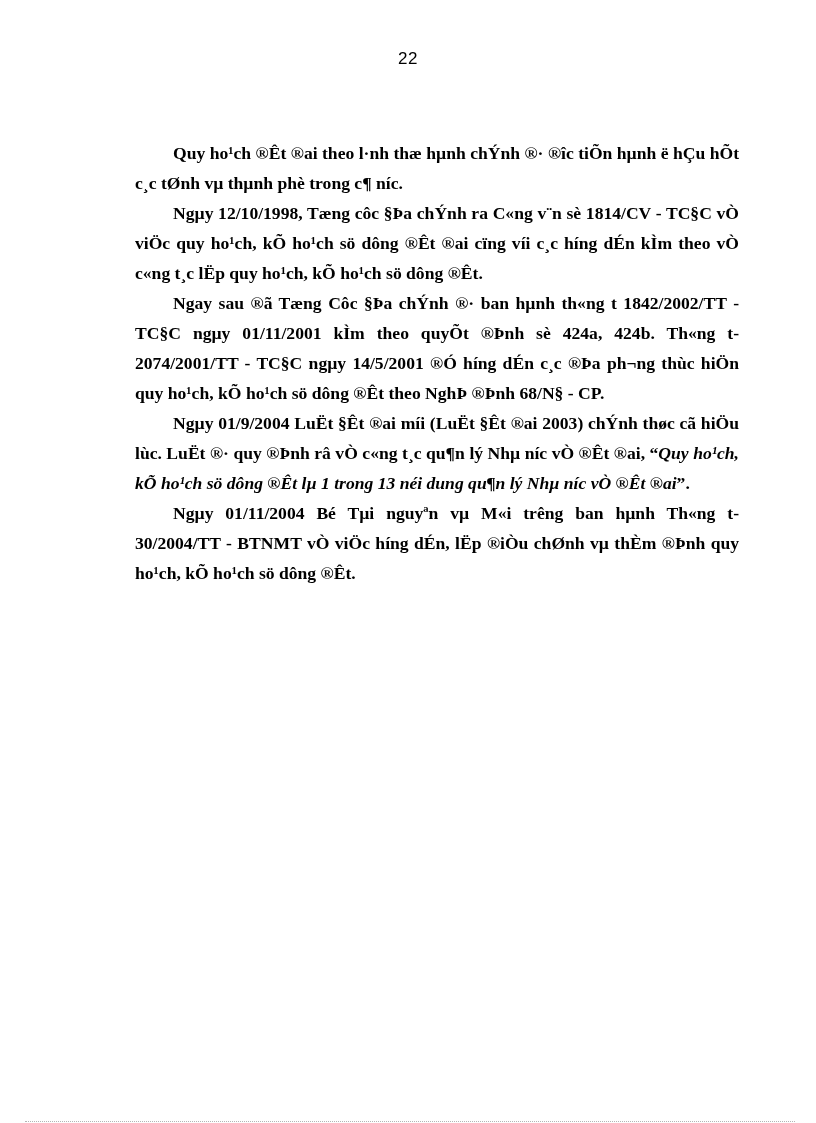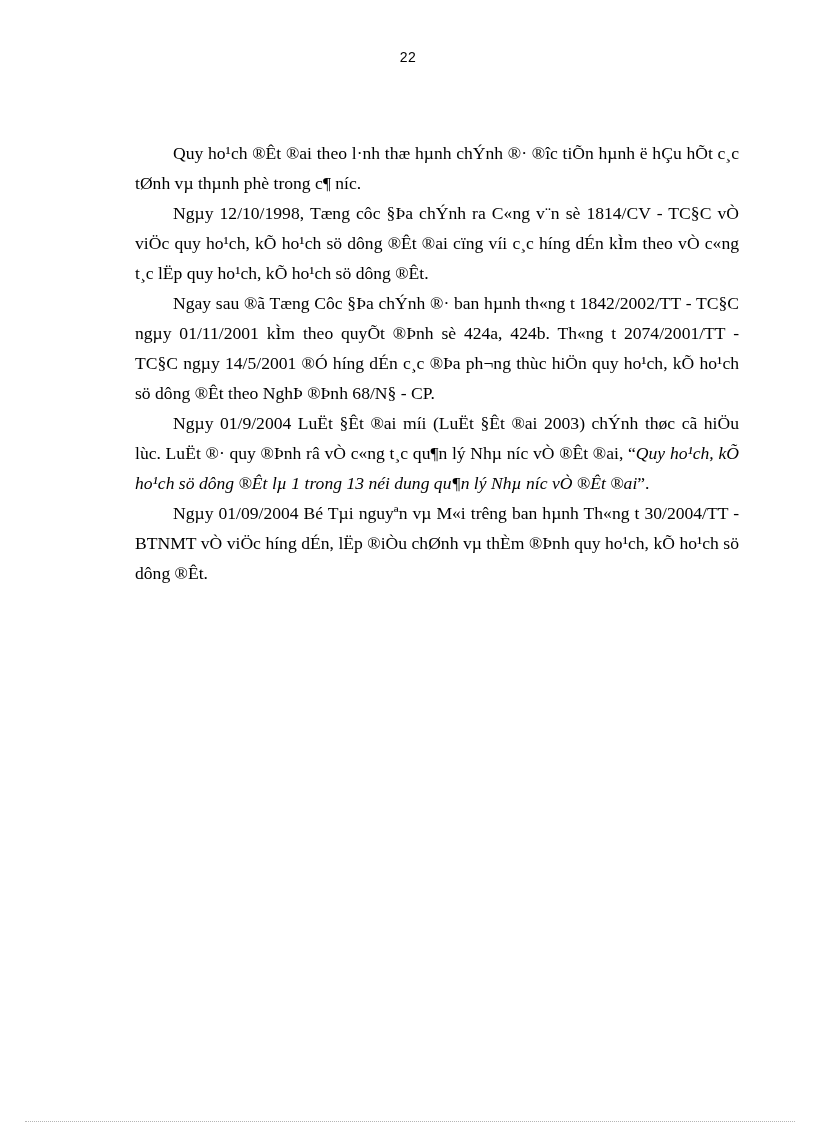--- a/index.html
+++ b/index.html
@@ -15,35 +15,36 @@
       font-family: "Liberation Serif", "DejaVu Serif", serif;
       color: #000000;
     }
     .page-number {
       position: absolute;
       top: 49px;
       left: 0;
       width: 816px;
       text-align: center;
       font-family: "Liberation Sans", "DejaVu Sans", sans-serif;
-      font-size: 14px;
+      font-size: 17px;
       letter-spacing: 0.5px;
     }
     .body-text {
       position: absolute;
       top: 138px;
       left: 135px;
       width: 604px;
       font-size: 17.6px;
       line-height: 30px;
       text-align: justify;
     }
     .para {
       margin: 0;
       text-indent: 38px;
+      font-weight: bold;
     }
     .para .it {
       font-style: italic;
       font-family: "Liberation Serif", "DejaVu Serif", serif;
     }
     .dotted-footer {
       position: absolute;
       left: 25px;
       width: 770px;
       top: 1121px;
@@ -54,16 +55,16 @@
 </head>
 <body>
 
 <div class="page-number">22</div>
 
 <div class="body-text">
   <p class="para">Quy ho¹ch ®Êt ®ai theo l·nh thæ hµnh chÝnh ®· ®îc  tiÕn hµnh ë hÇu hÕt c¸c tØnh vµ thµnh phè trong c¶ n­íc.</p>
   <p class="para">Ngµy 12/10/1998, Tæng côc §Þa chÝnh ra C«ng v¨n sè 1814/CV - TC§C vÒ viÖc quy ho¹ch, kÕ ho¹ch sö dông ®Êt ®ai cïng víi c¸c h­íng  dÉn kÌm theo vÒ c«ng t¸c lËp quy ho¹ch, kÕ ho¹ch sö dông ®Êt.</p>
   <p class="para">Ngay sau ®ã Tæng Côc §Þa chÝnh ®· ban hµnh th«ng t­  1842/2002/TT - TC§C ngµy 01/11/2001  kÌm theo quyÕt ®Þnh sè 424a, 424b. Th«ng t­ 2074/2001/TT  - TC§C ngµy 14/5/2001  ®Ó h­íng  dÉn c¸c ®Þa ph­¬ng  thùc hiÖn quy ho¹ch, kÕ ho¹ch sö dông ®Êt theo NghÞ ®Þnh 68/N§ - CP.</p>
   <p class="para"><span>Ngµy 01/9/2004  LuËt §Êt ®ai míi (LuËt §Êt ®ai 2003) chÝnh thøc cã hiÖu lùc. LuËt ®· quy ®Þnh râ vÒ c«ng t¸c qu¶n lý Nhµ n­íc  vÒ ®Êt ®ai, “</span><span class="it">Quy ho¹ch, kÕ ho¹ch sö dông ®Êt lµ 1 trong 13 néi dung qu¶n lý Nhµ n­íc vÒ ®Êt ®ai</span><span>”.</span></p>
-  <p class="para">Ngµy 01/09/2004  Bé Tµi nguyªn vµ M«i tr­êng  ban hµnh Th«ng t­ 30/2004/TT - BTNMT vÒ viÖc h­íng  dÉn, lËp ®iÒu chØnh vµ thÈm ®Þnh quy ho¹ch, kÕ ho¹ch sö dông ®Êt.</p>
+  <p class="para">Ngµy 01/11/2004  Bé Tµi nguyªn vµ M«i tr­êng  ban hµnh Th«ng t­ 30/2004/TT - BTNMT vÒ viÖc h­íng  dÉn, lËp ®iÒu chØnh vµ thÈm ®Þnh quy ho¹ch, kÕ ho¹ch sö dông ®Êt.</p>
 </div>
 
 <div class="dotted-footer"></div>
 
 </body></html>

